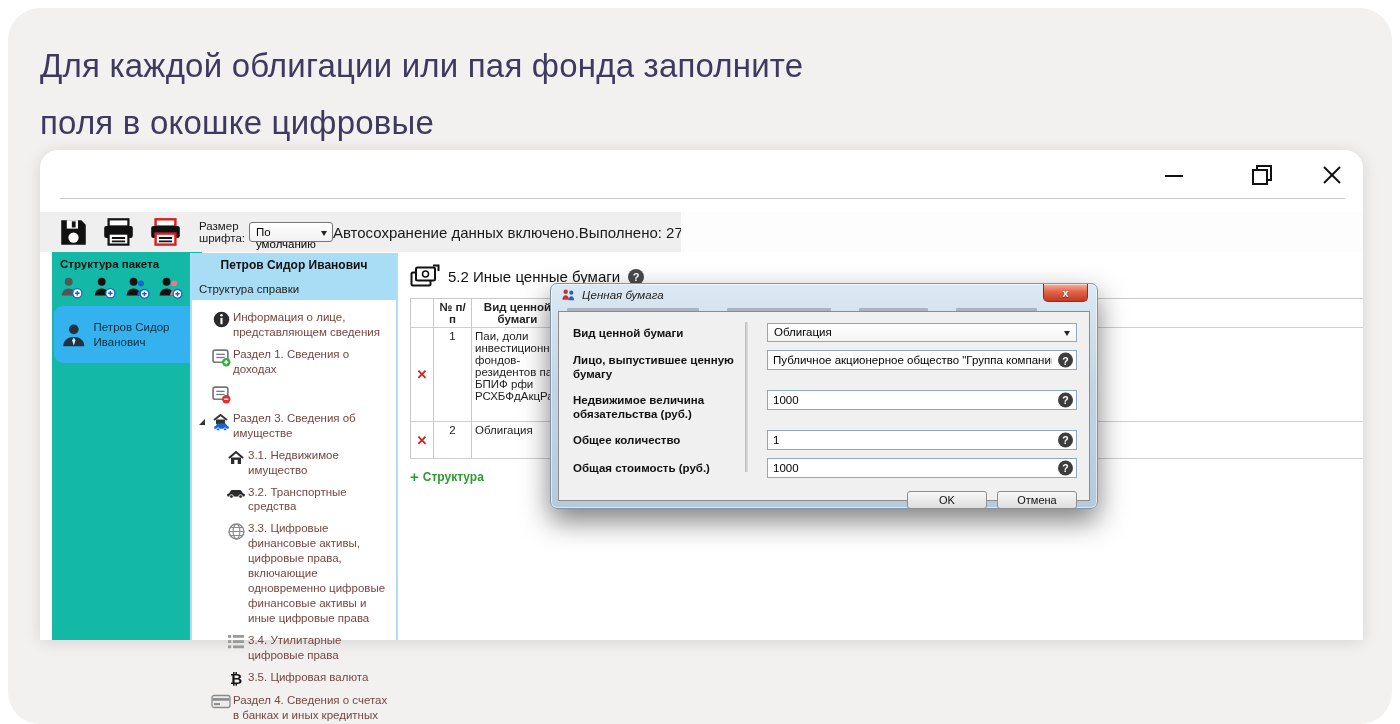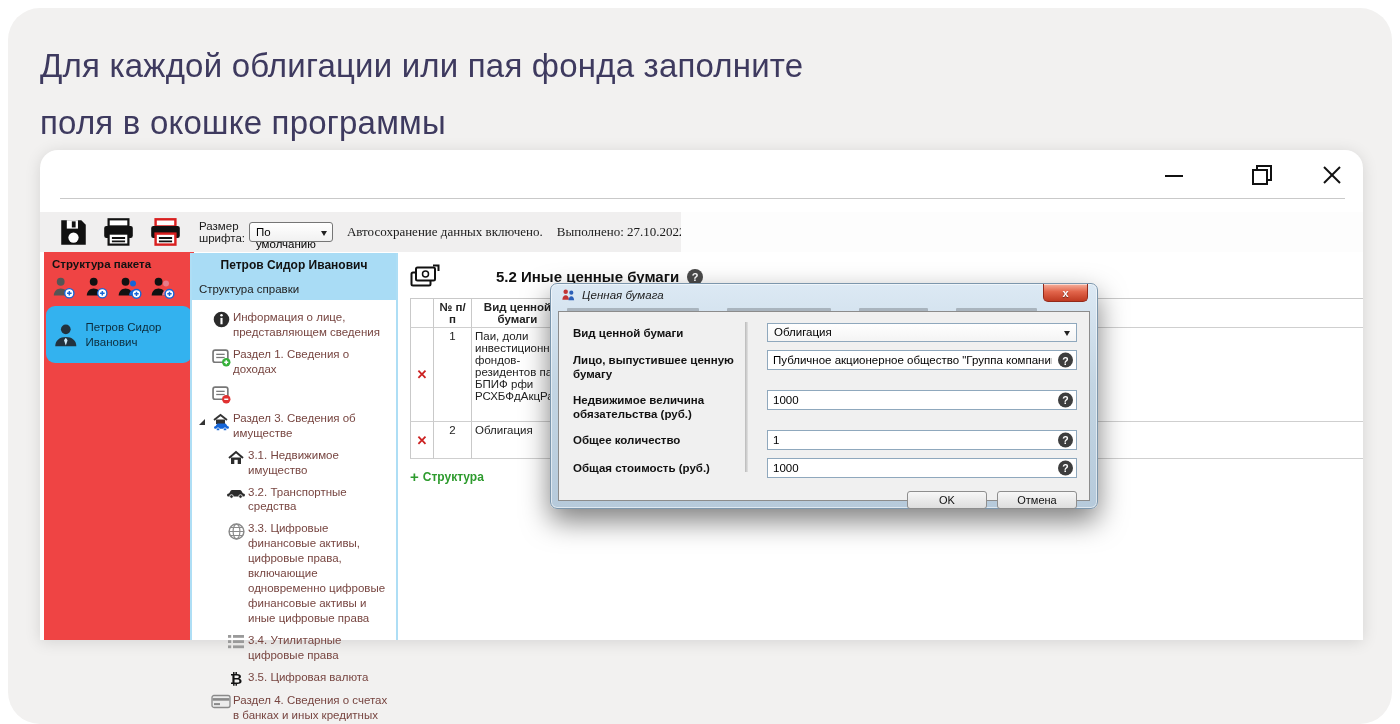--- a/index.html
+++ b/index.html
@@ -27,24 +27,24 @@
           background-image:radial-gradient(#b5b5b5 1px, transparent 1.2px);
           background-size:5px 5px; }
   .tbico { display:flex; align-items:center; justify-content:center; margin:0 5px; }
   .tbsep { width:1px; height:30px; background:#dcdcdc; margin:0 2px; }
   .tblabel { font-size:11.5px; color:#1a1a1a; margin:0 4px 0 12px; }
   .combo-s { position:relative; width:120px; height:20px; border:1px solid #767676; border-radius:3px;
              background:linear-gradient(#fff,#f1f1f1); font-size:11.5px; padding:3px 16px 0 6px; }
   .combo-s .arr { position:absolute; right:5px; top:8px; width:0; height:0;
                   border-left:3.5px solid transparent; border-right:3.5px solid transparent;
                   border-top:5px solid #222; }
-  .statustext { font-size:13px; color:#1a1a1a; margin-left:14px; white-space:nowrap;font-family:Liberation Serif, serif; }
-
-  
-  .leftcol { position:absolute; left:4px; top:102px; bottom:0; width:150px; background:#ef4444; }
+  .statustext { font-size:15px; color:#1a1a1a; white-space:nowrap; }
+
+  
+  .leftcol { position:absolute; left:12px; top:102px; bottom:0; width:150px; background:#14b8a6; }
   .pkg-title { position:absolute; left:8px; top:6px; font-size:11.5px; font-weight:bold; color:#111; }
   .pkg-icons { position:absolute; left:6px; top:24px; display:flex; gap:7px; }
   .pkg-icons svg { display:block; }
   .person-sel { position:absolute; left:2px; top:54px; width:146px; height:57px;
                 background:#33b2ef; border-radius:9px; display:flex; align-items:center;
                 padding:0 6px; gap:6px; }
   .person-sel .nm { font-size:11.5px; color:#0d2c3c; line-height:1.3; }
 
   
   .tree { position:absolute; left:150px; top:103px; width:208px; bottom:0;
@@ -56,21 +56,21 @@
   .titem { display:flex; align-items:flex-start; font-size:11.5px; color:#774540;
            line-height:1.3; cursor:default; }
   .texp { width:11px; flex:0 0 11px; padding-top:4px; }
   .tico { width:24px; flex:0 0 24px; display:flex; justify-content:center; padding-top:1px; }
   .tlabel { flex:1; }
   .sub1 { padding-left:26px; }
 
   
   .main { position:absolute; left:358px; top:103px; right:0; bottom:0; background:#fff; }
   .sect-head { display:flex; align-items:center; gap:8px; margin:10px 0 0 12px; }
-  .sect-head .t { font-size:15px; font-weight:bold; color:#111;margin-left:48px; }
+  .sect-head .t { font-size:15px; font-weight:normal; color:#111; }
   .qmark { width:16px; height:16px; border-radius:50%; background:#4a4a4a; color:#fff;
            font-size:11px; font-weight:bold; display:inline-flex; align-items:center;
            justify-content:center; }
   .qmark::before { content:"?"; }
 
   .tbl { display:grid; grid-template-columns:24px 38px 92px 1fr;
          margin:8px 0 0 12px; width:calc(100% - 12px); font-size:11.5px; color:#222; }
   .cell { border-right:1px solid #c9c9c9; border-bottom:1px solid #cfcfcf; padding:2px 3px; }
   .cell.first { border-left:1px solid #c9c9c9; }
   .hdr { border-top:1px solid #c9c9c9; font-weight:bold; text-align:center;
@@ -126,21 +126,21 @@
   .btn { min-width:80px; height:18px; border:1px solid #8e8e8e; border-radius:3px;
          background:linear-gradient(#f7f7f7,#dedede); font-size:11px; color:#111;
          display:flex; align-items:center; justify-content:center; cursor:default; }
 </style>
 </head>
 <body>
 
 <div class="card">
   <div class="hero">
     <div>Для каждой облигации или пая фонда заполните</div>
-    <div>поля в окошке программы</div>
+    <div>поля в окошке цифровые</div>
   </div>
 
   <div class="win">
 
     <div class="winctrl">
       <div class="wbtn">
         <svg width="26" height="26" viewBox="0 0 26 26">
             <line x1="4" y1="14" x2="22" y2="14" stroke="#111" stroke-width="2"></line>
           </svg>
       </div>

